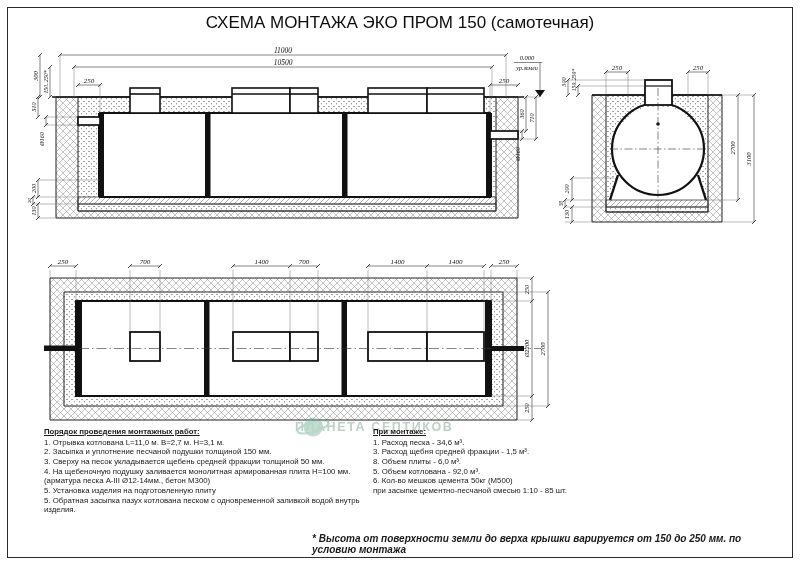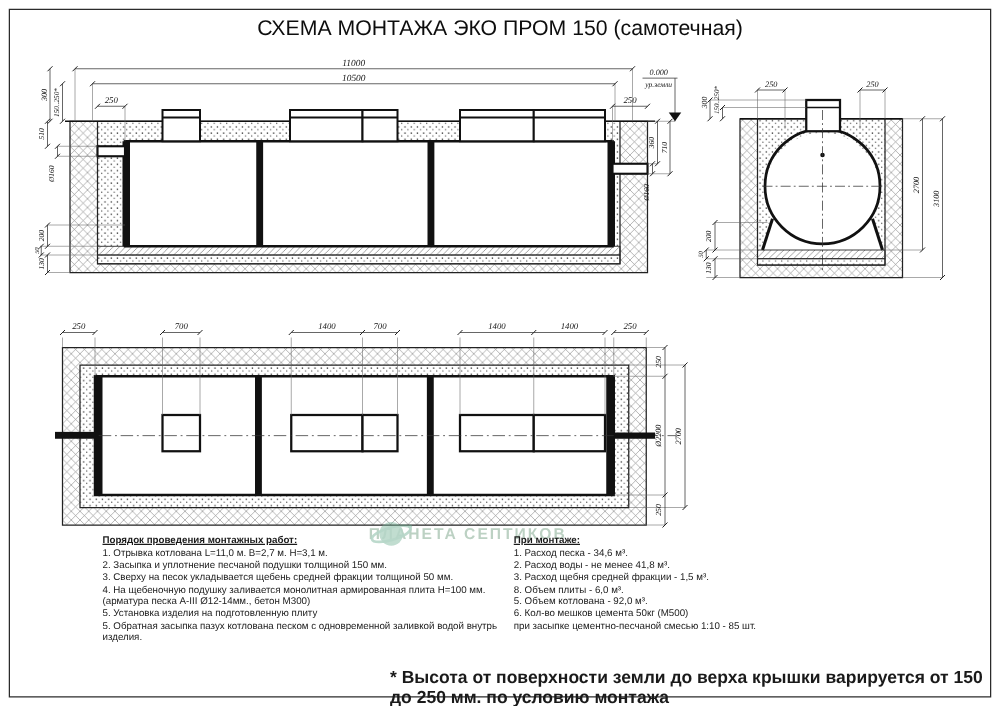--- a/index.html
+++ b/index.html
@@ -2,23 +2,23 @@
 <html><head>
 <meta charset="utf-8">
 <style>
   html,body{margin:0;padding:0;background:#eee;}
   .sheet{position:relative;width:800px;height:565px;background:#fff;overflow:hidden;
          font-family:"Liberation Sans",sans-serif;color:#111;}
   .frame{position:absolute;left:7px;top:7px;width:784px;height:549px;border:1px solid #2b2b2b;}
   .title{position:absolute;top:13px;left:0;width:100%;text-align:center;font-size:17px;color:#0d0d0d;}
   svg{position:absolute;}
   text.dt{font-family:"Liberation Serif",serif;font-style:italic;fill:#111;}
-  .list{position:absolute;font-size:7.8px;line-height:1.24;color:#1a1a1a;z-index:2;margin-left:38px;}
+  .list{position:absolute;font-size:7.8px;line-height:1.24;color:#1a1a1a;z-index:2;}
   .list .hd{font-weight:bold;text-decoration:underline;margin-bottom:1px;}
-  .note{position:absolute;font-weight:bold;font-size:14px;color:#1a1a1a;z-index:2;}
+  .note{position:absolute;font-style:italic;font-weight:bold;font-size:10px;color:#1a1a1a;z-index:2;}
   .wm{position:absolute;left:295px;top:420px;display:flex;align-items:center;gap:4px;opacity:.5;z-index:1;}
   .wm .wmt{font-size:12.5px;font-weight:bold;letter-spacing:1.6px;color:#7ca489;}
 </style>
 </head>
 <body>
 
 <div class="sheet">
   <div class="frame"></div>
   <div class="title">СХЕМА МОНТАЖА ЭКО ПРОМ 150 (самотечная)</div>
 
@@ -243,21 +243,20 @@
     <div>3. Сверху на песок укладывается щебень средней фракции толщиной 50 мм.</div>
     <div>4. На щебеночную подушку заливается монолитная армированная плита Н=100 мм.</div>
     <div>(арматура песка А-III Ø12-14мм., бетон М300)</div>
     <div>5. Установка изделия на подготовленную плиту</div>
     <div>5. Обратная засыпка пазух котлована песком с одновременной заливкой водой внутрь изделия.</div>
   </div>
 
   <div class="list" style="left:373px;top:427px;width:252px">
     <div class="hd">При монтаже:</div>
     <div>1. Расход песка - 34,6 м³.</div>
-    <div>2. Расход воды - не менее 41,8 м³.</div>
     <div>3. Расход щебня средней фракции - 1,5 м³.</div>
     <div>8. Объем плиты - 6,0 м³.</div>
     <div>5. Объем котлована - 92,0 м³.</div>
     <div>6. Кол-во мешков цемента 50кг (М500)</div>
     <div>при засыпке цементно-песчаной смесью 1:10 - 85 шт.</div>
   </div>
 
   <div class="note" style="left:312px;top:533px;width:475px">* Высота от поверхности земли до верха крышки варируется от 150 до 250 мм. по условию монтажа</div>
 </div>
 

